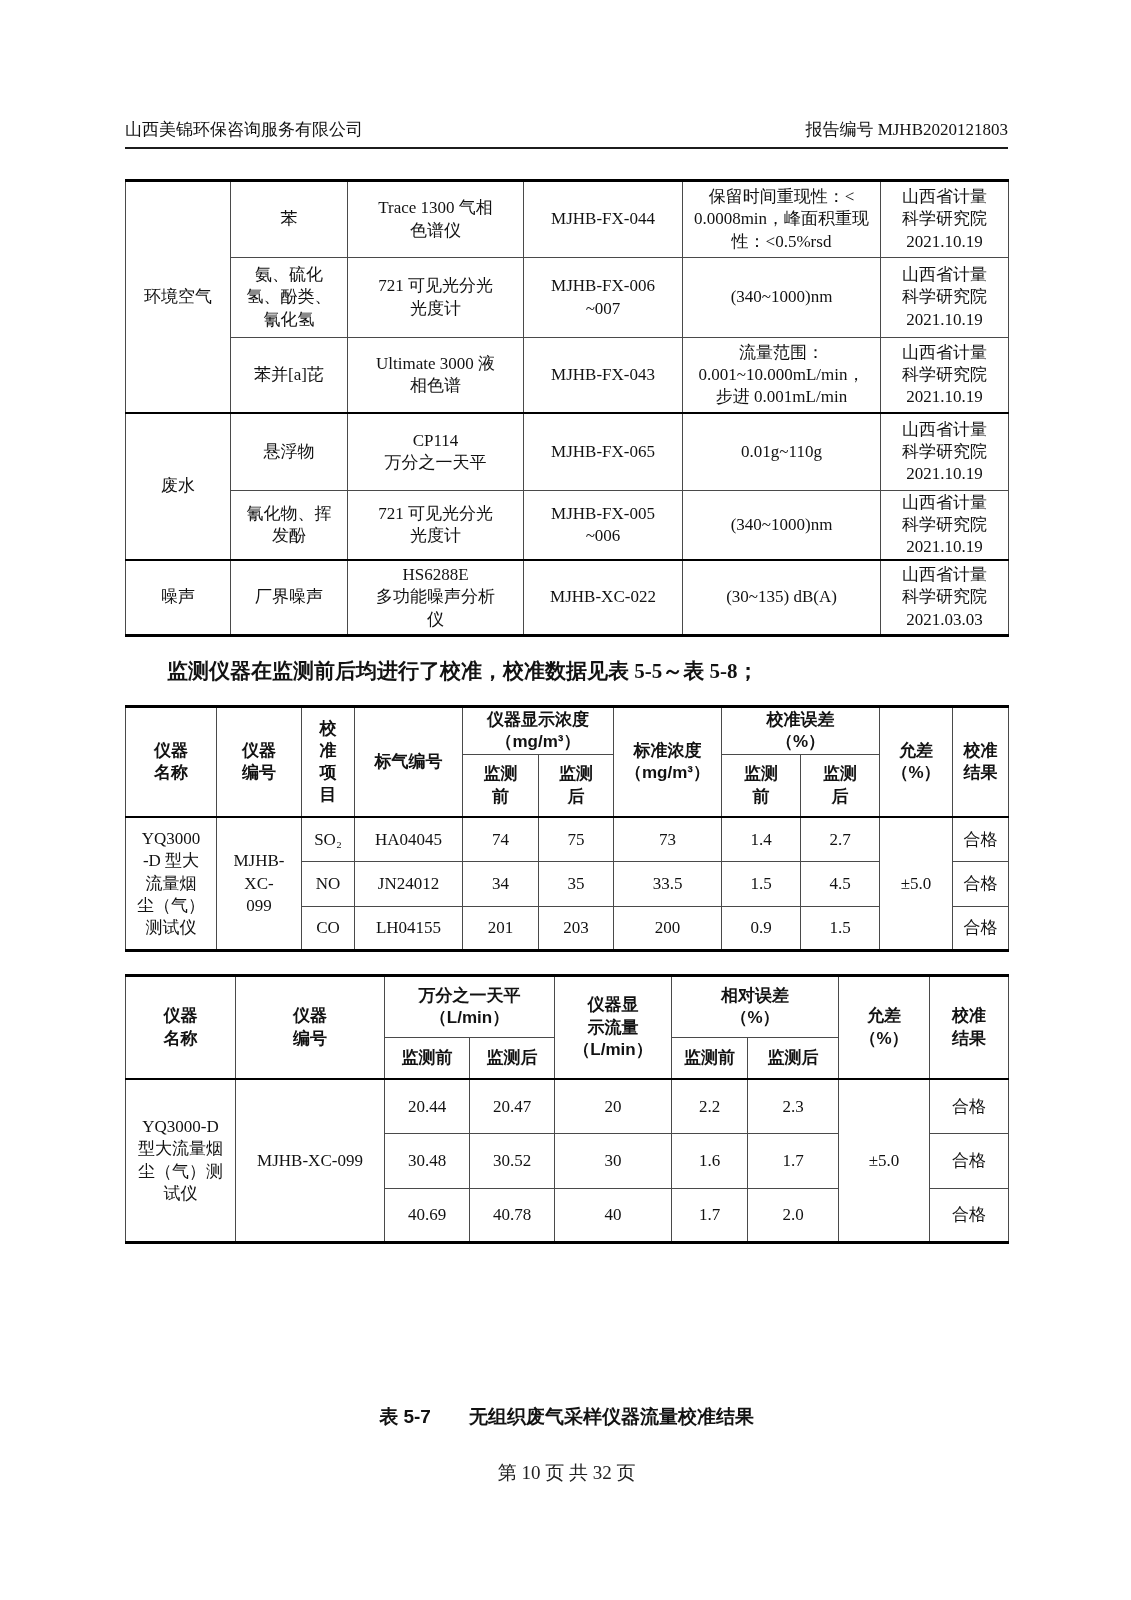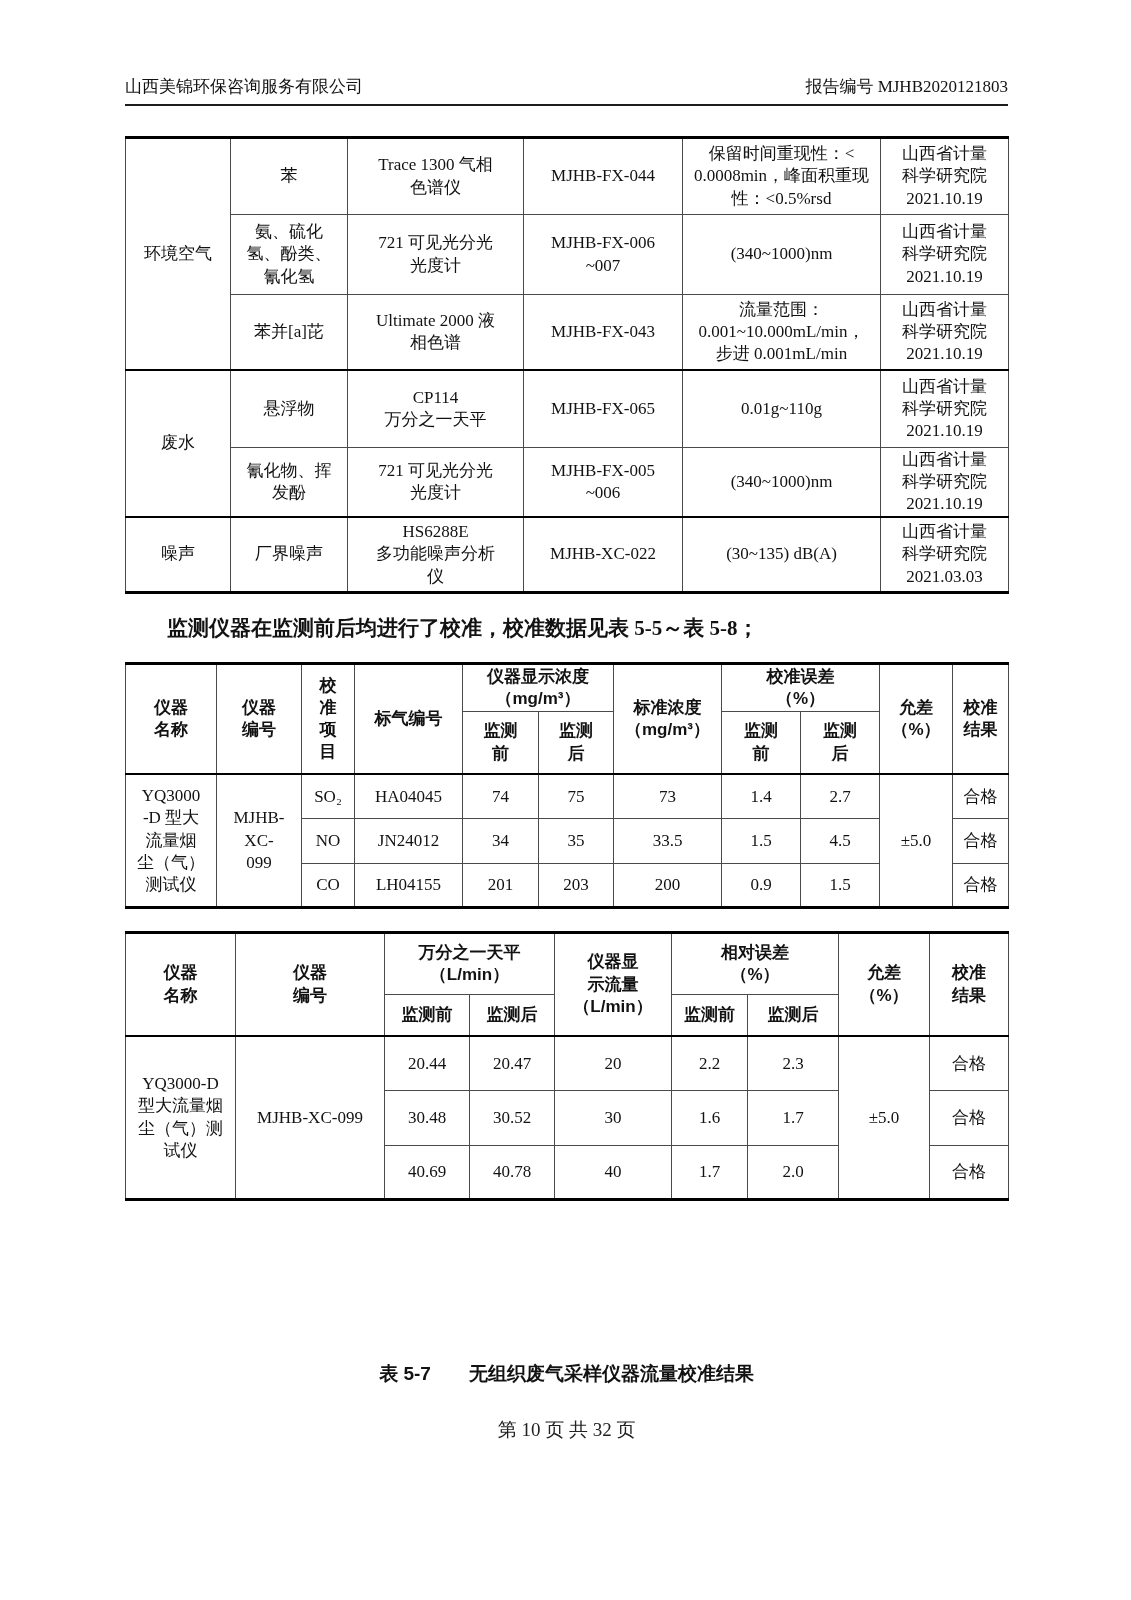--- a/index.html
+++ b/index.html
@@ -1,21 +1,21 @@
 <!DOCTYPE html>
 <html><head>
 <meta charset="utf-8">
 <style>
   html,body{margin:0;padding:0;background:#888;}
   body{width:1131px;height:1600px;background:#ffffff;color:#121212;
        font-family:"Liberation Serif","DejaVu Serif",serif;}
   .content{width:883px;margin-left:125px;}
   
   .doc-header{display:flex;justify-content:space-between;align-items:flex-end;
-      padding-top:75px;padding-bottom:6px;border-bottom:2px solid #1c1c1c;
+      padding-top:118px;padding-bottom:6px;border-bottom:2px solid #1c1c1c;
       font-size:17px;}
   
   table.tbl{border-collapse:collapse;table-layout:fixed;width:883px;
       border-top:3px solid #000;border-bottom:3px solid #000;}
   table.tbl td, table.tbl th{border:1px solid #4a4a4a;text-align:center;
       vertical-align:middle;padding:1px 3px;font-size:17px;line-height:1.3;
       white-space:pre-line;overflow:hidden;}
   table.tbl th{font-weight:bold;font-family:"Liberation Sans","DejaVu Sans",sans-serif;}
   table.tbl td{font-family:"Liberation Serif","DejaVu Serif",serif;}
   tr.group-top > td{border-top:2px solid #000;}
@@ -74,21 +74,21 @@
 光度计</td>
         <td>MJHB-FX-006
 ~007</td>
         <td>(340~1000)nm</td>
         <td>山西省计量
 科学研究院
 2021.10.19</td>
       </tr>
       <tr style="height:75px">
         <td>苯并[a]芘</td>
-        <td>Ultimate 2000 液
+        <td>Ultimate 3000 液
 相色谱</td>
         <td>MJHB-FX-043</td>
         <td class="small">流量范围：
 0.001~10.000mL/min，
 步进 0.001mL/min</td>
         <td>山西省计量
 科学研究院
 2021.10.19</td>
       </tr>
       <tr class="group-top" style="height:78px">

